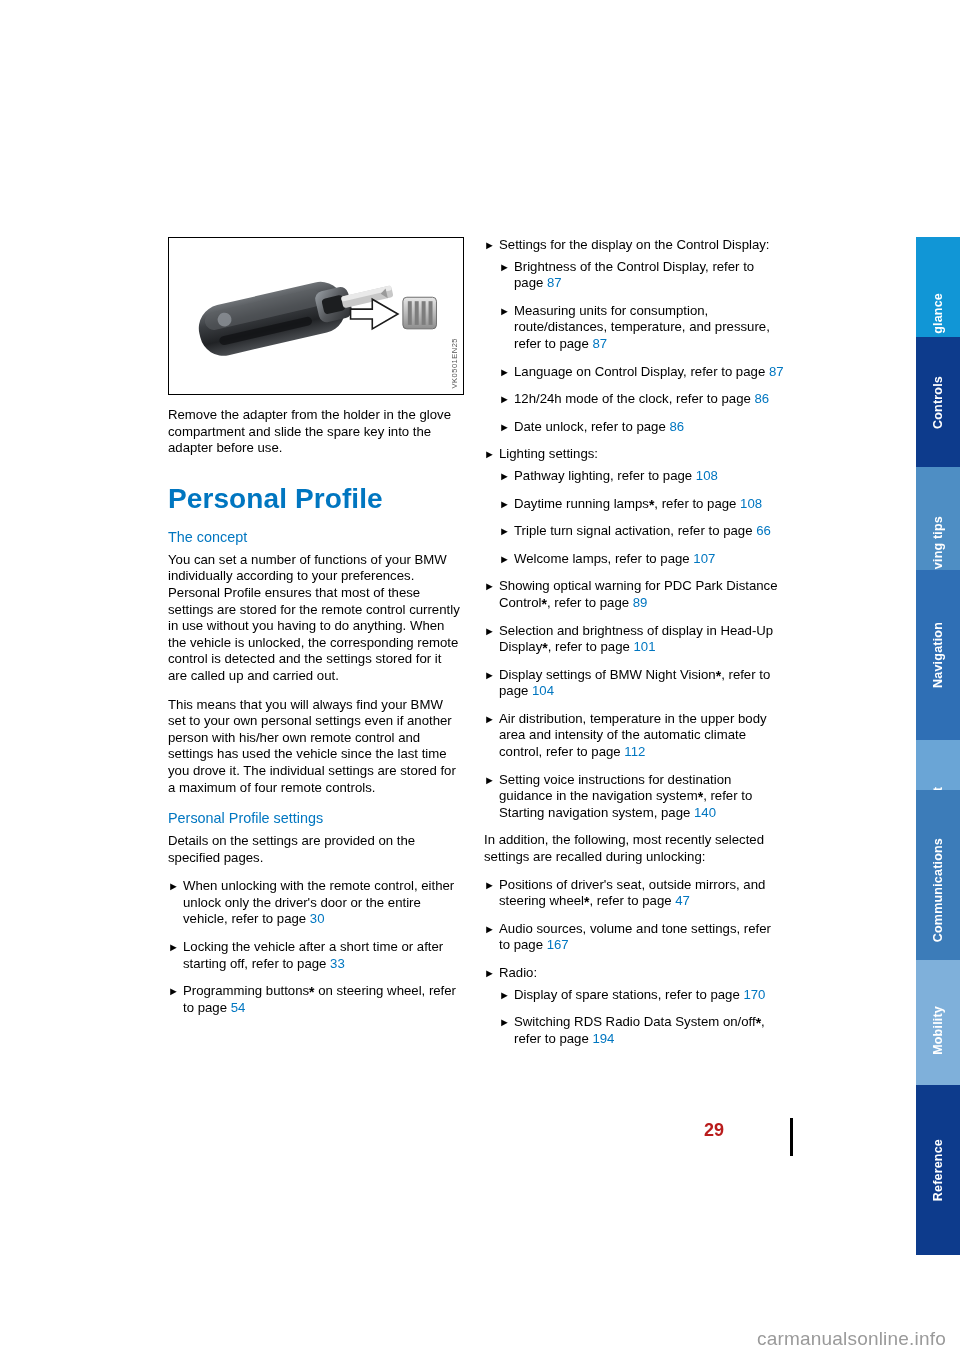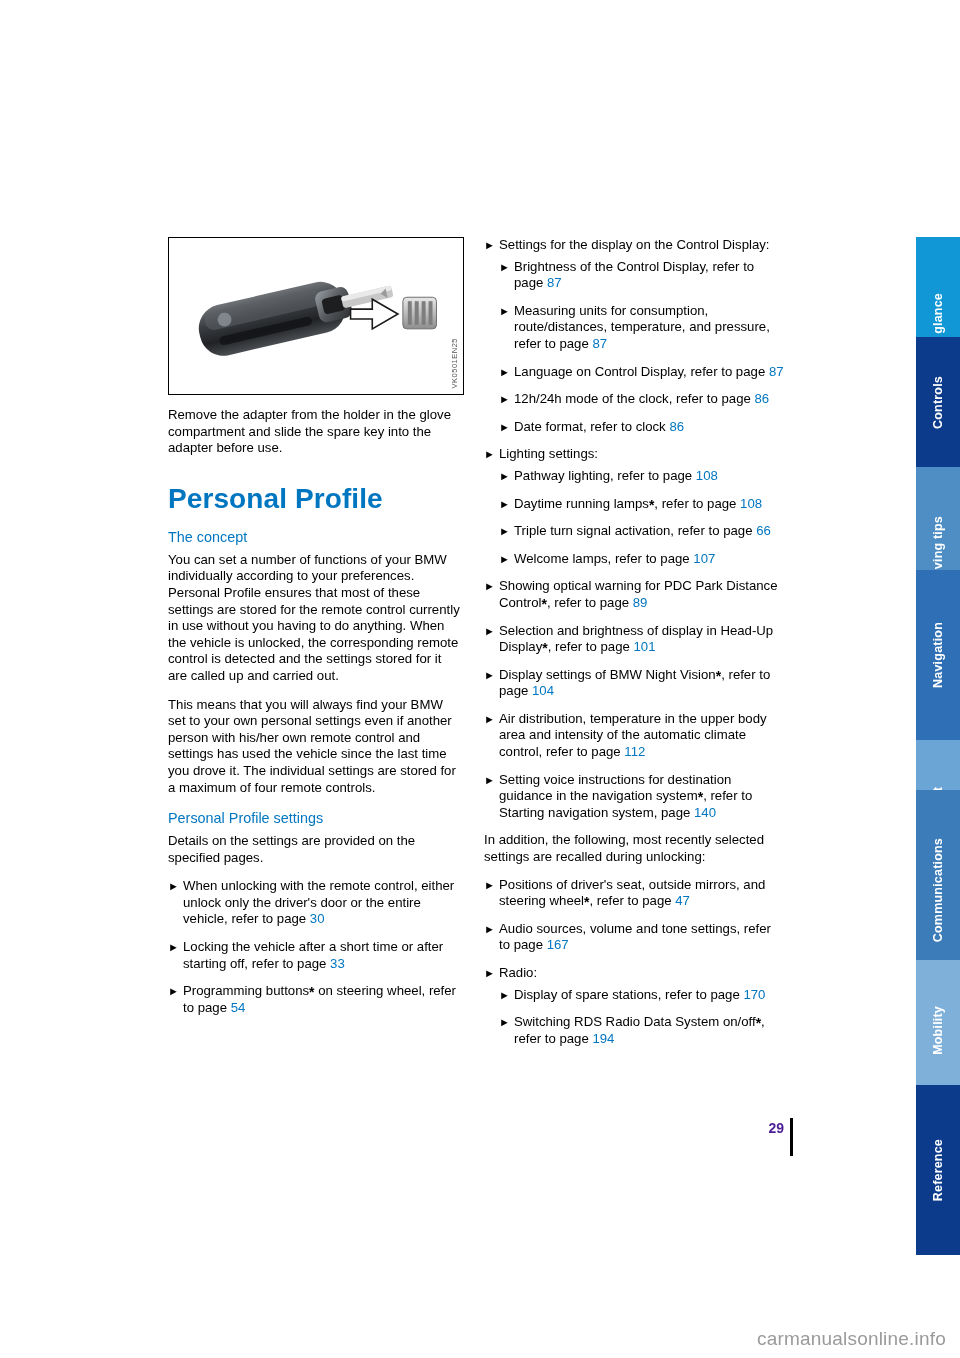--- a/index.html
+++ b/index.html
@@ -122,24 +122,24 @@
     font-size: 11px;
     line-height: 17px;
     color: #000;
   }
   li.item.nomargin { margin-bottom: 5px; }
   .ref { color: #0076c0; }
   .ast { font-weight: bold; font-size: 14px; line-height: 0; position: relative; top: 2px; }
 
   .pagenum {
     position: absolute;
-    left: 758px; top: 1120px;
-    font-size: 14px;
+    left: 698px; top: 1120px;
+    font-size: 18px;
     font-weight: bold;
-    color: #4c1d95;
+    color: #b91c1c;
     text-align: right;
     width: 26px;
   }
   .pagerule {
     position: absolute;
     left: 790px; top: 1118px;
     width: 3px; height: 38px;
     background: #000;
   }
 
@@ -300,21 +300,21 @@
         <li class="item lvl2">
           <span class="arrow">►</span>
           <span>Language on Control Display, refer to page </span><span class="ref">87</span>
         </li>
         <li class="item lvl2">
           <span class="arrow">►</span>
           <span>12h/24h mode of the clock, refer to page </span><span class="ref">86</span>
         </li>
         <li class="item lvl2">
           <span class="arrow">►</span>
-          <span>Date format, refer to clock </span><span class="ref">86</span>
+          <span>Date unlock, refer to page </span><span class="ref">86</span>
         </li>
 
         <li class="item nomargin">
           <span class="arrow">►</span>
           <span>Lighting settings:</span>
         </li>
         <li class="item lvl2">
           <span class="arrow">►</span>
           <span>Pathway lighting, refer to page </span><span class="ref">108</span>
         </li>

